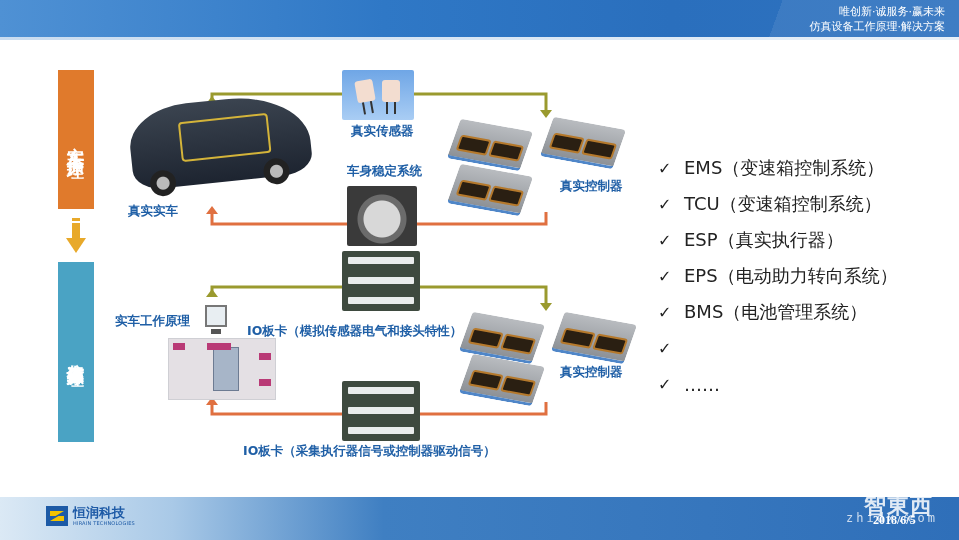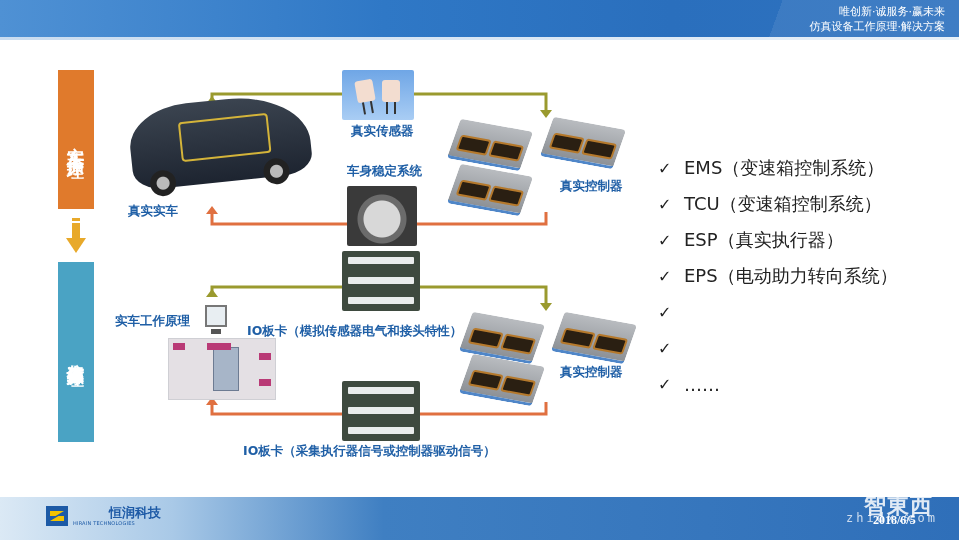--- a/index.html
+++ b/index.html
@@ -71,21 +71,21 @@
   .check { width: 26px; font-size: 16px; color: #222; }
 
   .footer {
     position: absolute; left: 0; top: 497px; width: 959px; height: 43px;
     background: linear-gradient(90deg, #dbe9f5 0%, #a9c9e7 18%, #3f7fc2 40%, #2f6fb9 100%);
   }
   .footer-logo { position: absolute; left: 46px; top: 9px; display: flex; align-items: center; }
   .logo-mark { width: 22px; height: 20px; position: relative; background: #1d5aa6; clip-path: polygon(0 0,100% 0,100% 100%,0 100%); }
   .logo-mark::after { content:""; position:absolute; left:4px; top:5px; width:14px; height:10px; background:#f2c200; clip-path: polygon(0 0,100% 0,40% 50%,100% 50%,100% 100%,0 100%,60% 50%,0 50%); }
   .logo-text { margin-left: 5px; }
-  .logo-cn { color: #1d5aa6; font-size: 13px; font-weight: bold; line-height: 14px; margin-left: 36px; }
+  .logo-cn { color: #1d5aa6; font-size: 13px; font-weight: bold; line-height: 14px; }
   .logo-en { color: #1d5aa6; font-size: 5px; line-height: 6px; letter-spacing: 0.2px; }
   .footer-text { position: absolute; left: 288px; top: 14px; color: #ffffff; font-size: 12px; font-family: "Liberation Sans", sans-serif; }
   .footer-date { position: absolute; left: 830px; top: 16px; color: #ffffff; font-size: 12px; font-weight: bold; font-family: "Liberation Serif", serif; margin-left: 43px; }
   .page-num { position: absolute; left: 904px; top: 16px; color: #ffffff; font-size: 9px; font-family: "Liberation Serif", serif; }
   .watermark { position: absolute; left: 864px; top: -6px; color: rgba(255,255,255,0.85); font-size: 22px; font-weight: bold; letter-spacing: 1px; }
   .watermark-url { position: absolute; left: 846px; top: 14px; color: rgba(255,255,255,0.75); font-size: 12px; letter-spacing: 3px; font-family: "DejaVu Sans Mono", monospace; }
 </style>
 </head>
 <body>
 
@@ -185,20 +185,21 @@
   <div class="list-item">
       <span class="check">✓</span>
       <span>ESP（真实执行器）</span>
     </div>
   <div class="list-item">
       <span class="check">✓</span>
       <span>EPS（电动助力转向系统）</span>
     </div>
   <div class="list-item">
       <span class="check">✓</span>
+      <span>BMS（电池管理系统）</span>
     </div>
   <div class="list-item">
       <span class="check">✓</span>
     </div>
   <div class="list-item">
       <span class="check">✓</span>
       <span>……</span>
     </div>
 </div>
 

